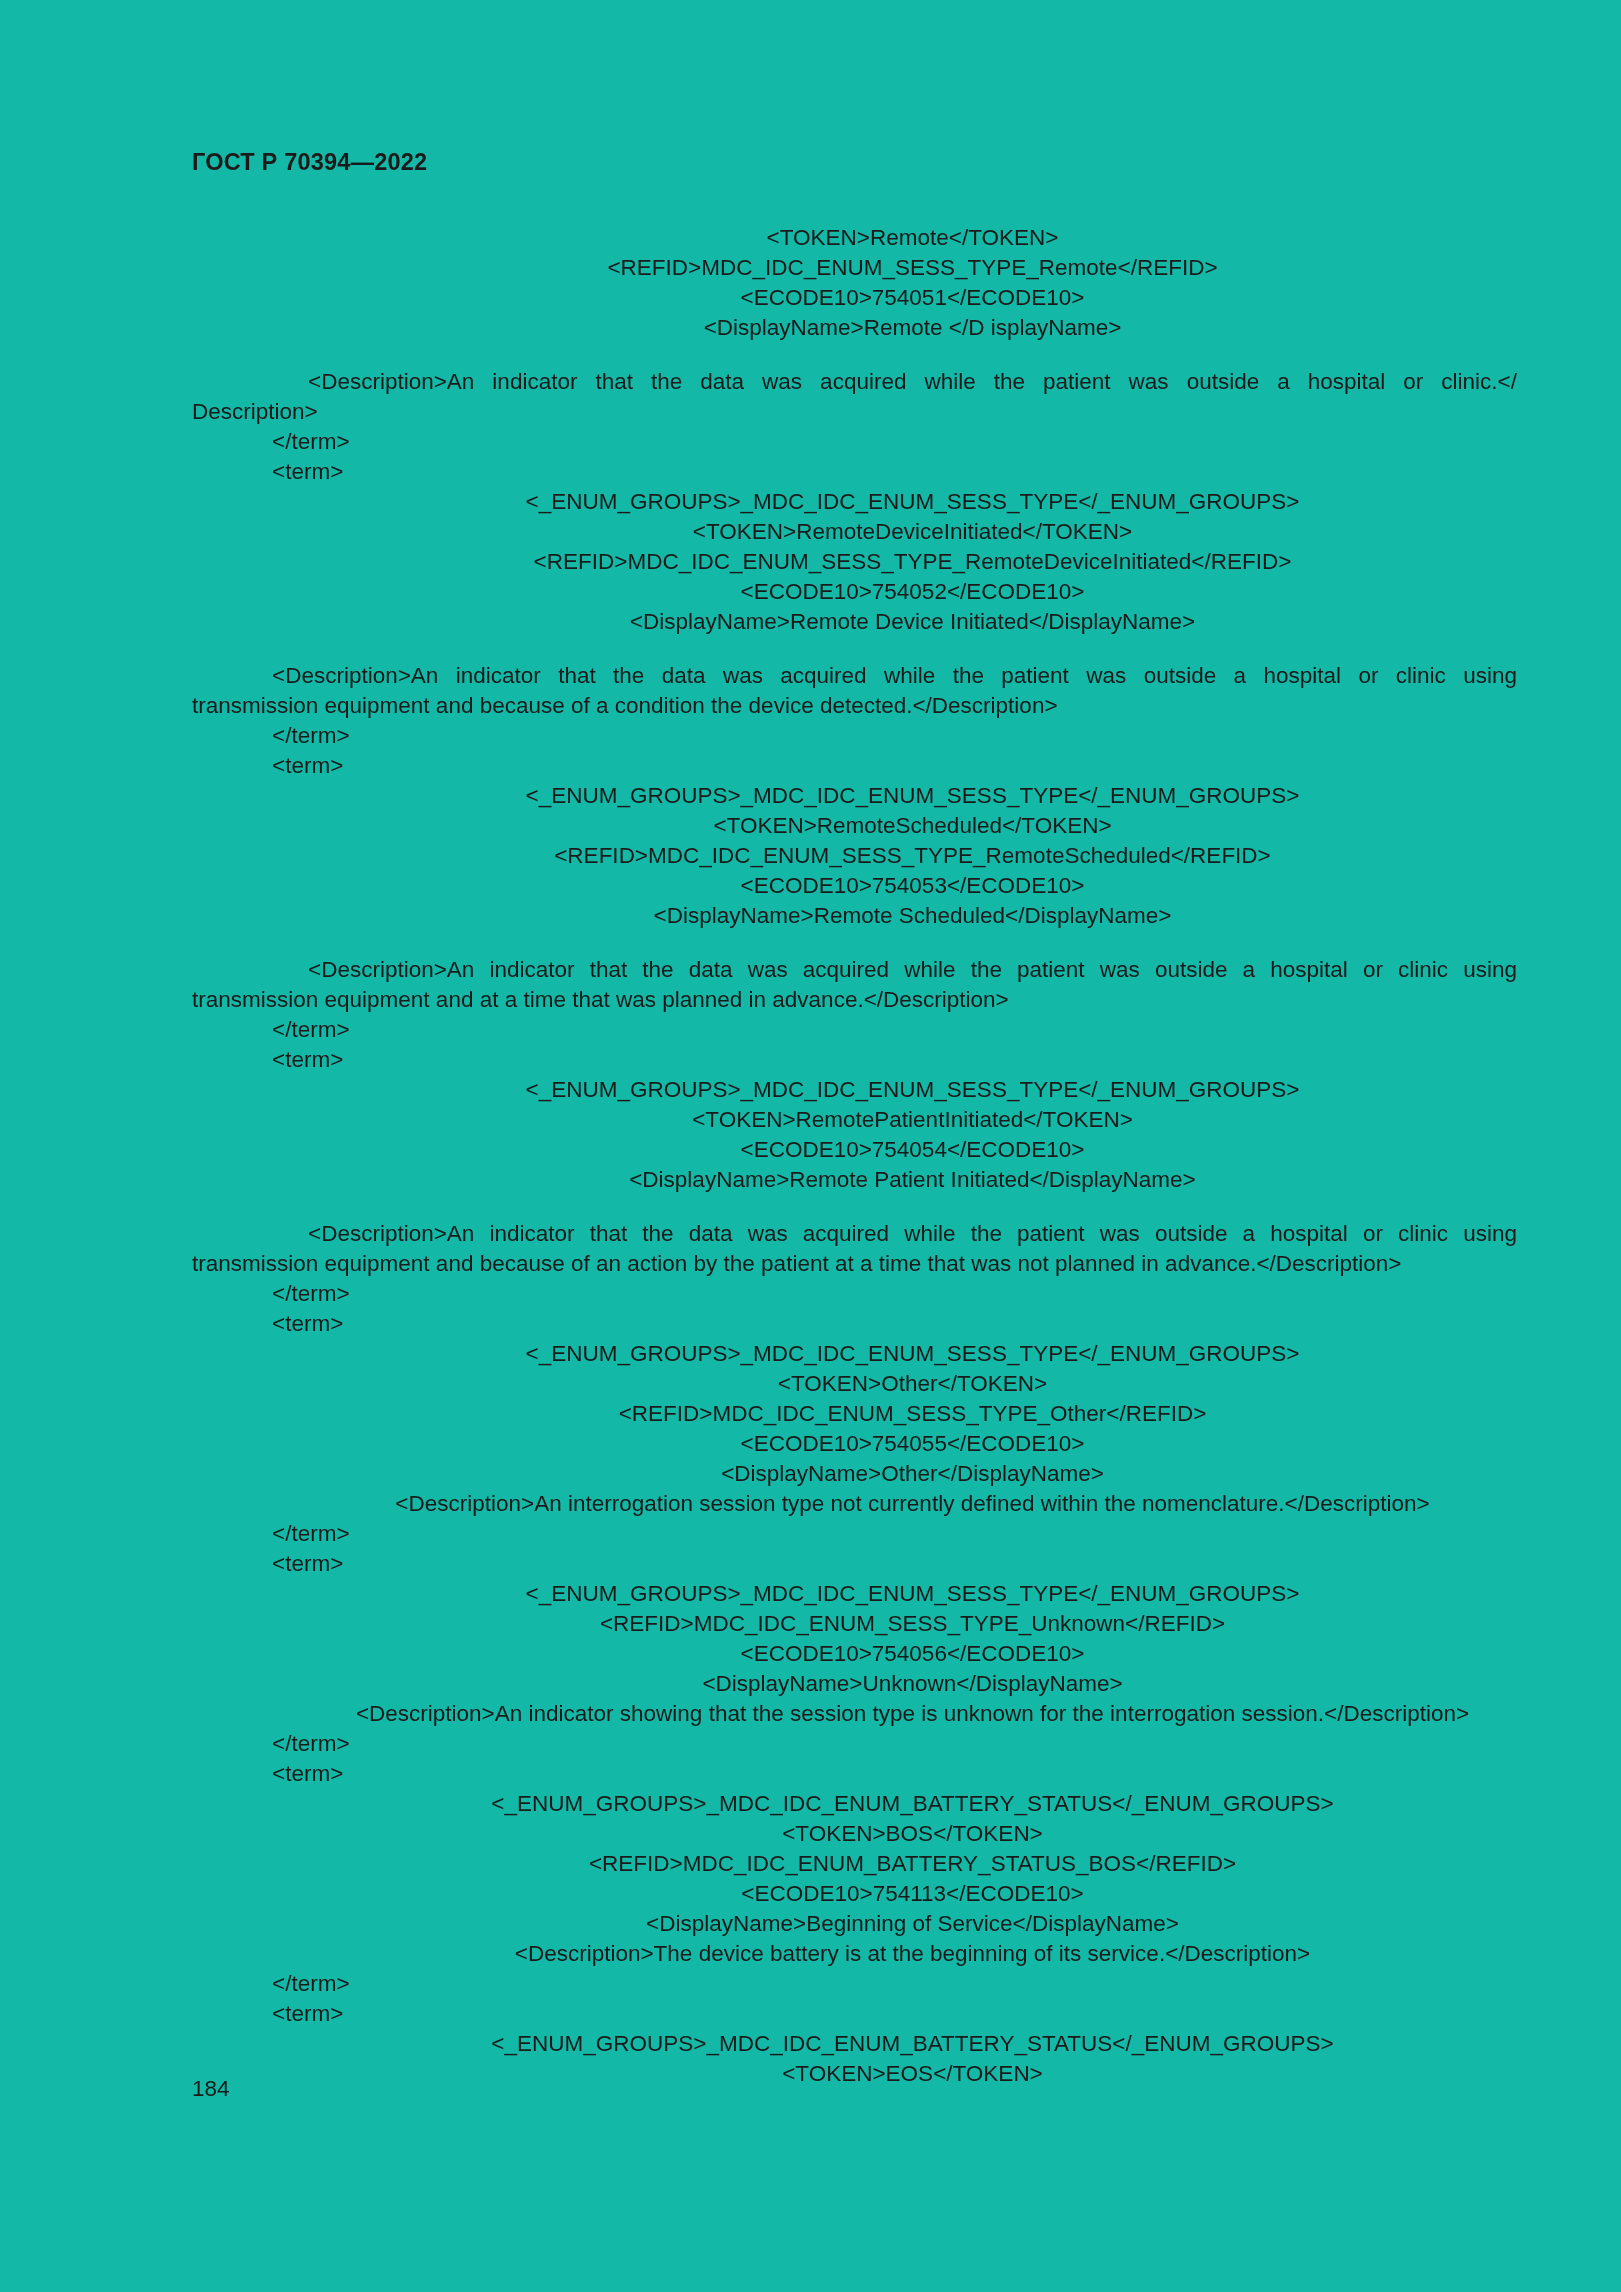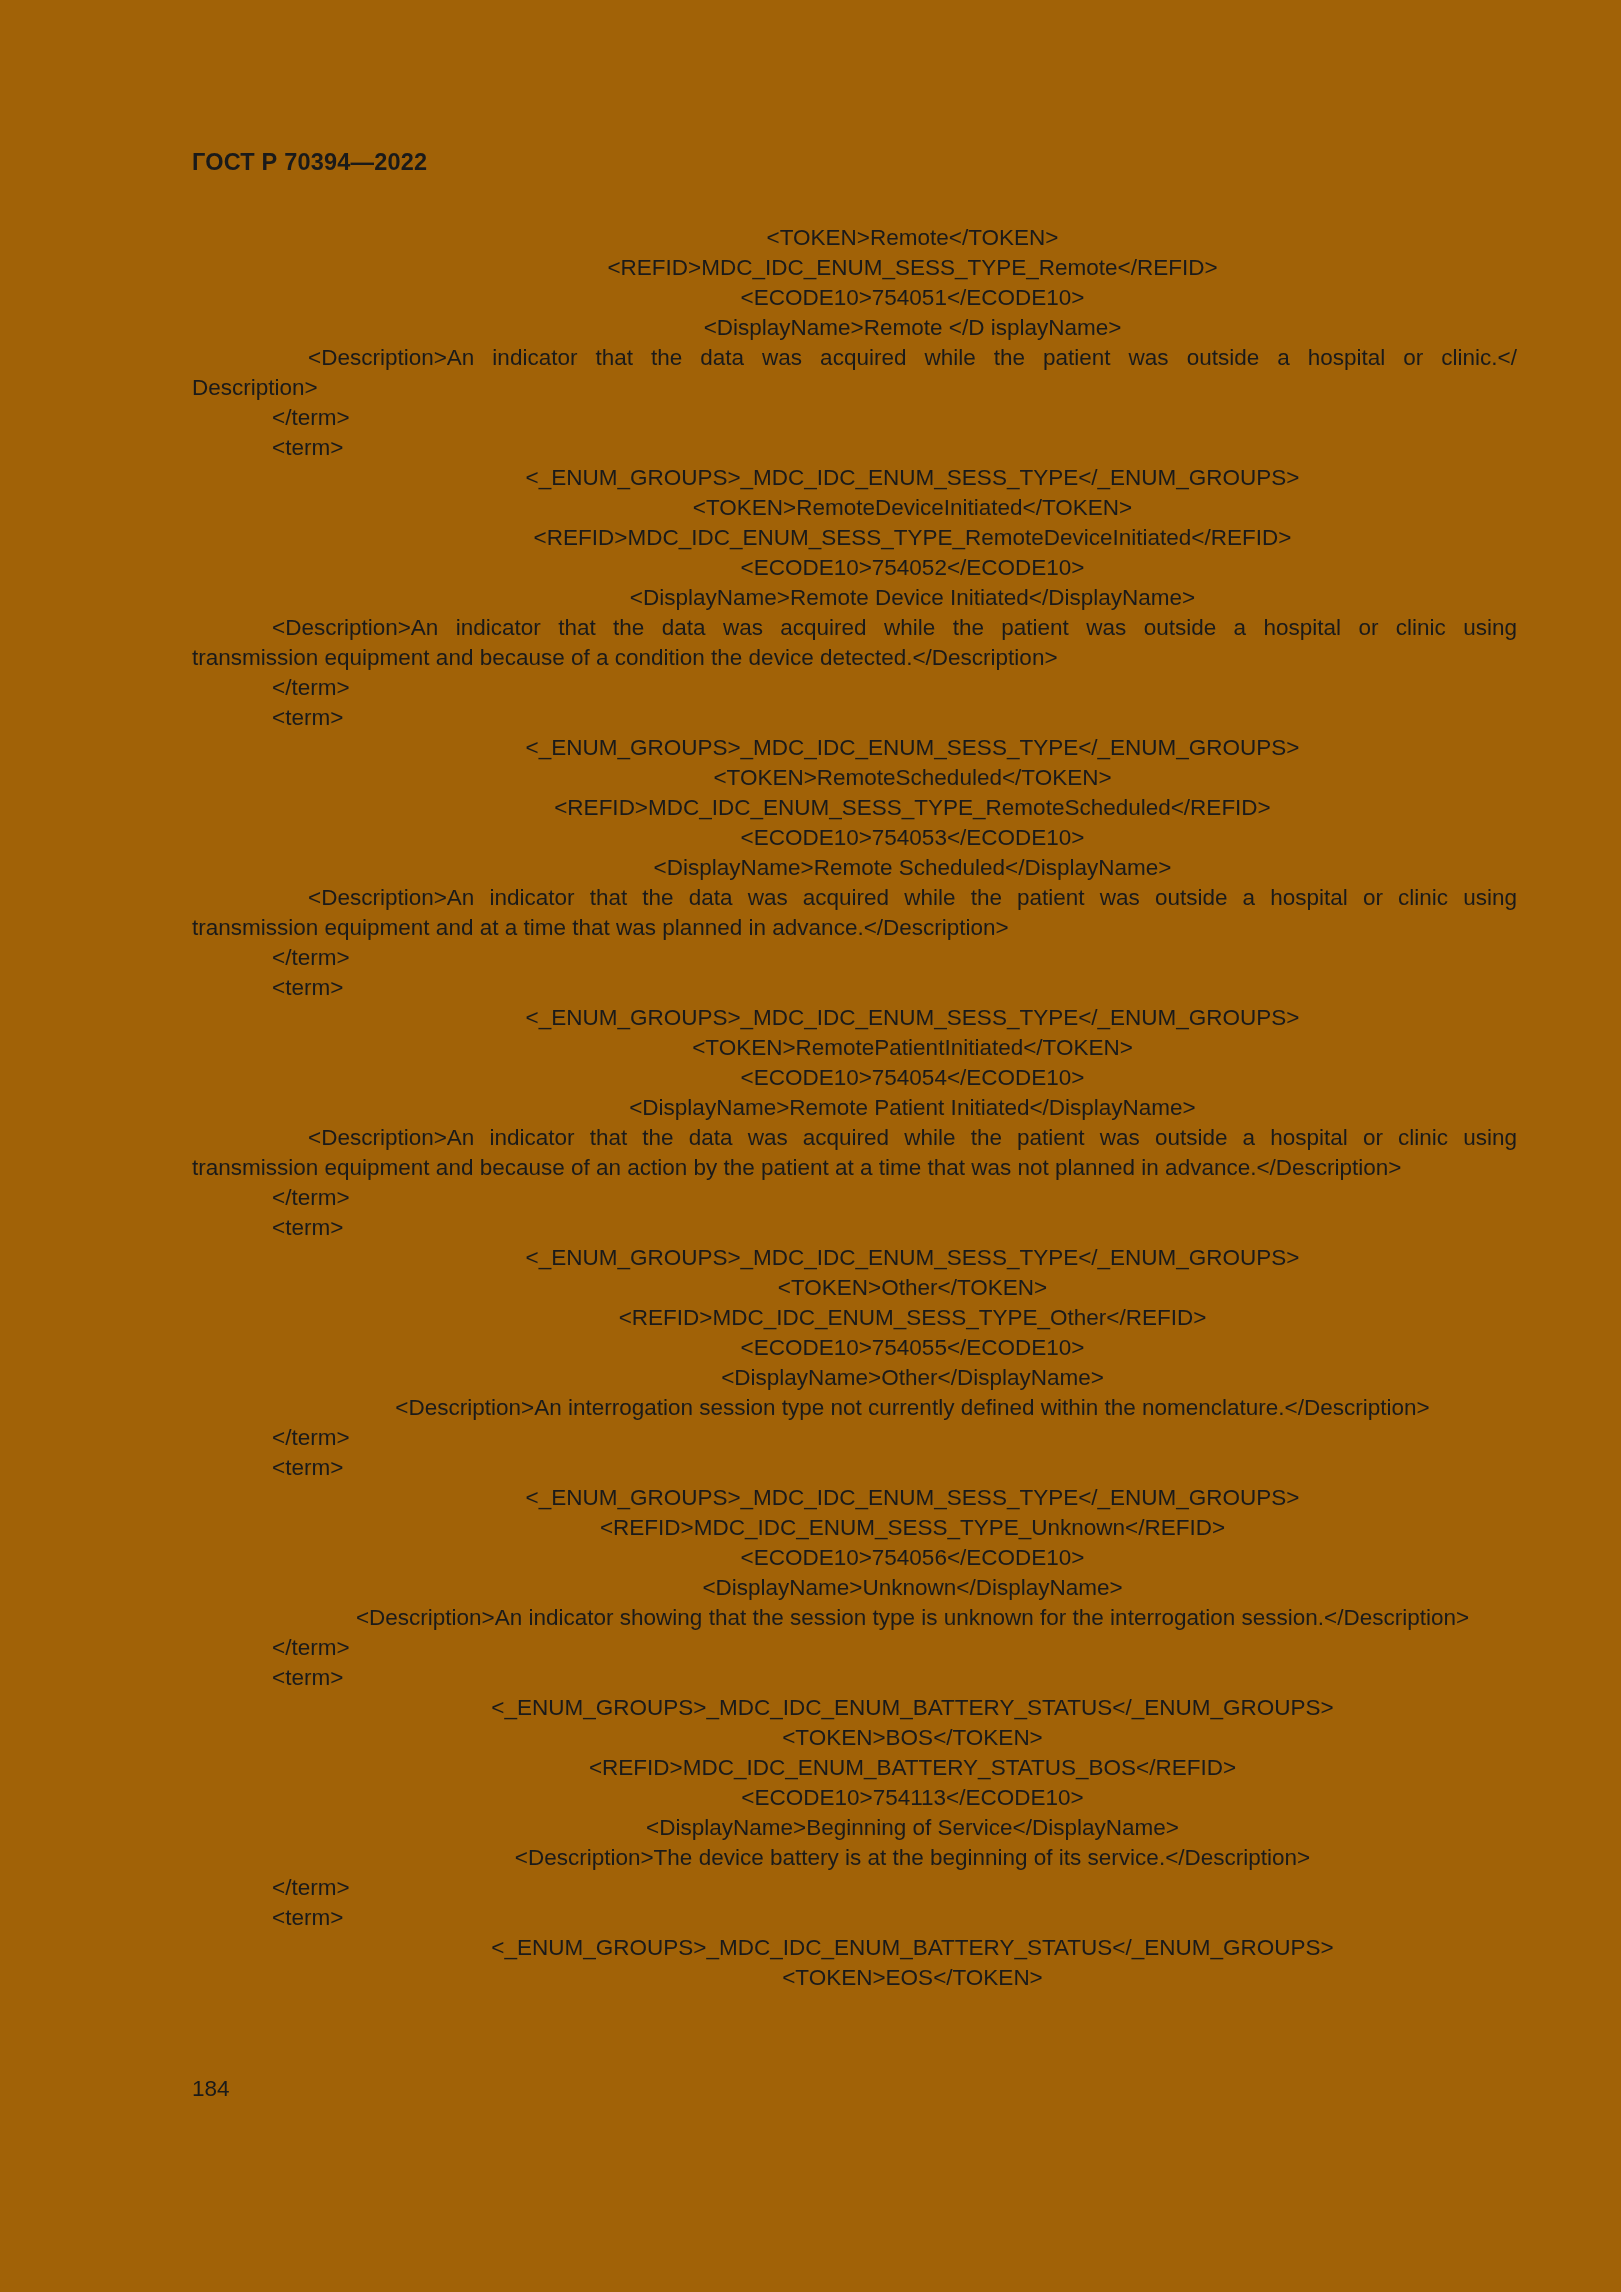--- a/index.html
+++ b/index.html
@@ -4,21 +4,21 @@
 <style>
   html, body {
     margin: 0;
     padding: 0;
     background: #ffffff;
   }
   .page {
     position: relative;
     width: 1621px;
     height: 2293px;
-    background: #a16207;
+    background: #14b8a6;
     color: #1a1a1a;
     font-family: "Liberation Sans", sans-serif;
     overflow: hidden;
   }
   .doc-header {
     position: absolute;
     left: 192px;
     top: 149px;
     font-size: 23.5px;
     font-weight: bold;
@@ -32,20 +32,21 @@
     font-size: 22.5px;
     line-height: 30px;
   }
   .line {
     white-space: nowrap;
   }
   .line.just {
     white-space: normal;
     text-align: justify;
     text-align-last: justify;
+    margin-top: 24px;
   }
   .line.i0 { padding-left: 0; }
   .line.i1 { padding-left: 80px; }
   .line.i2 { padding-left: 116px; text-align: center; }
   .page-number {
     position: absolute;
     left: 192px;
     top: 2076px;
     font-size: 22.5px;
   }

